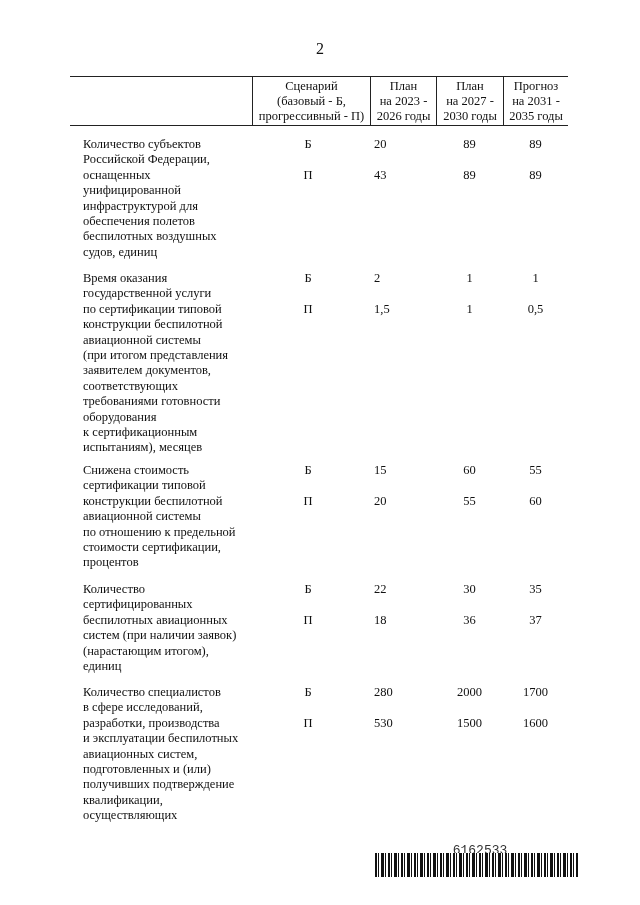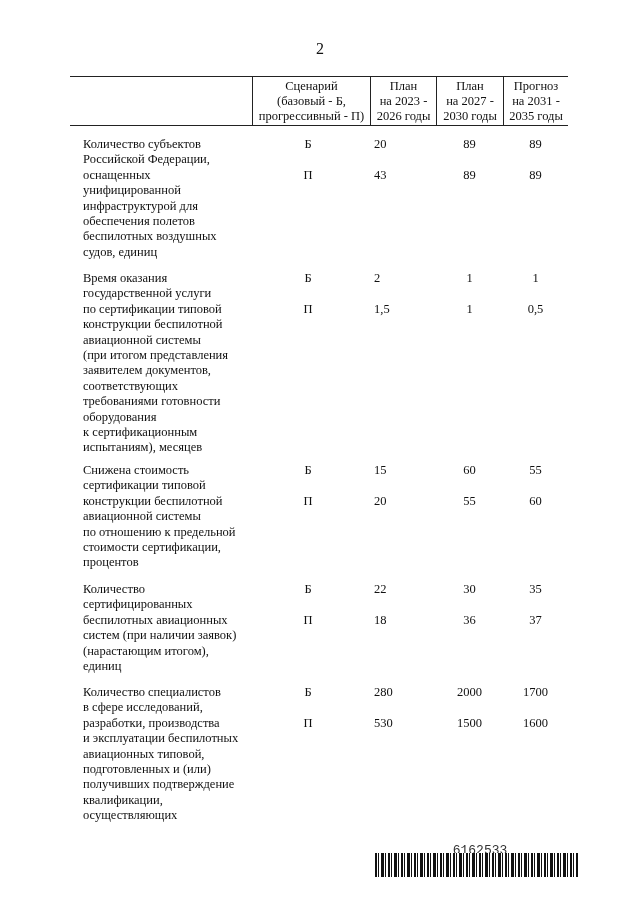--- a/index.html
+++ b/index.html
@@ -150,21 +150,21 @@
   <div class="v1 r1">18</div>
   <div class="v2 r1">36</div>
   <div class="v3 r1">37</div>
 </div>
 
 <div class="row" style="top:685px">
   <div class="name">Количество специалистов
 в сфере исследований,
 разработки, производства
 и эксплуатации беспилотных
-авиационных типовой,
+авиационных систем,
 подготовленных и (или)
 получивших подтверждение
 квалификации,
 осуществляющих</div>
   <div class="sc r0">Б</div>
   <div class="v1 r0">280</div>
   <div class="v2 r0">2000</div>
   <div class="v3 r0">1700</div>
   <div class="sc r1">П</div>
   <div class="v1 r1">530</div>

